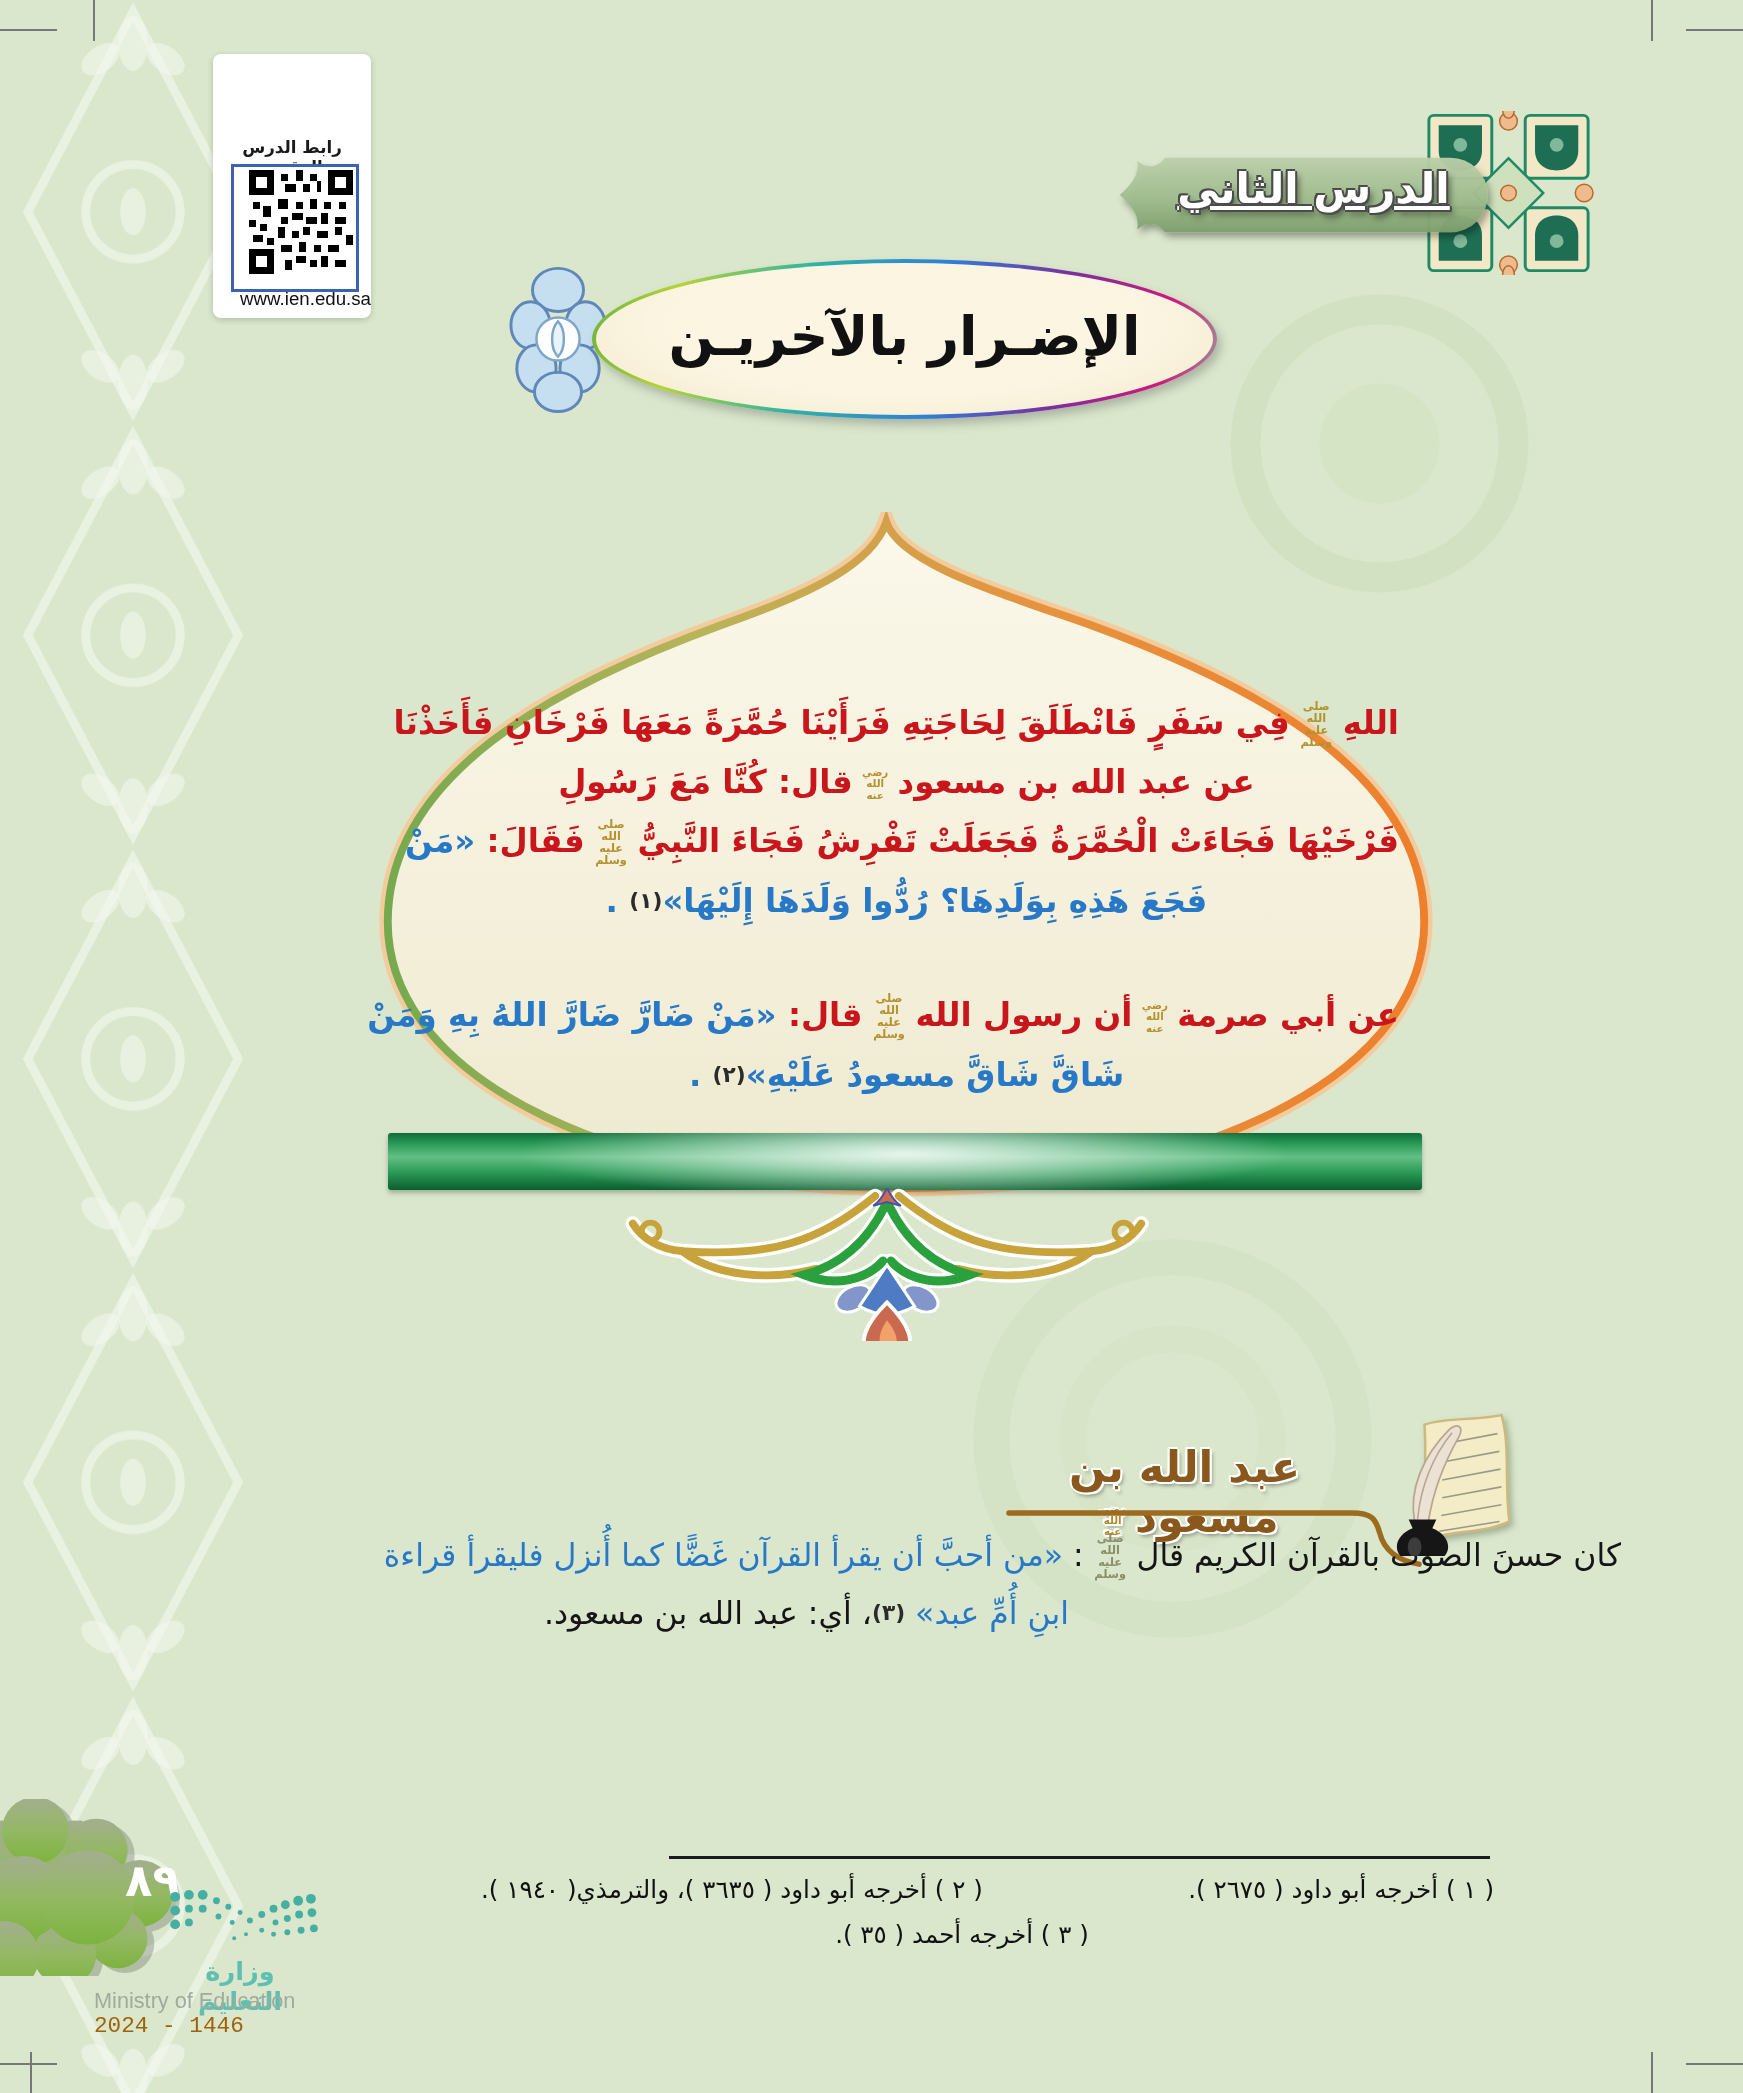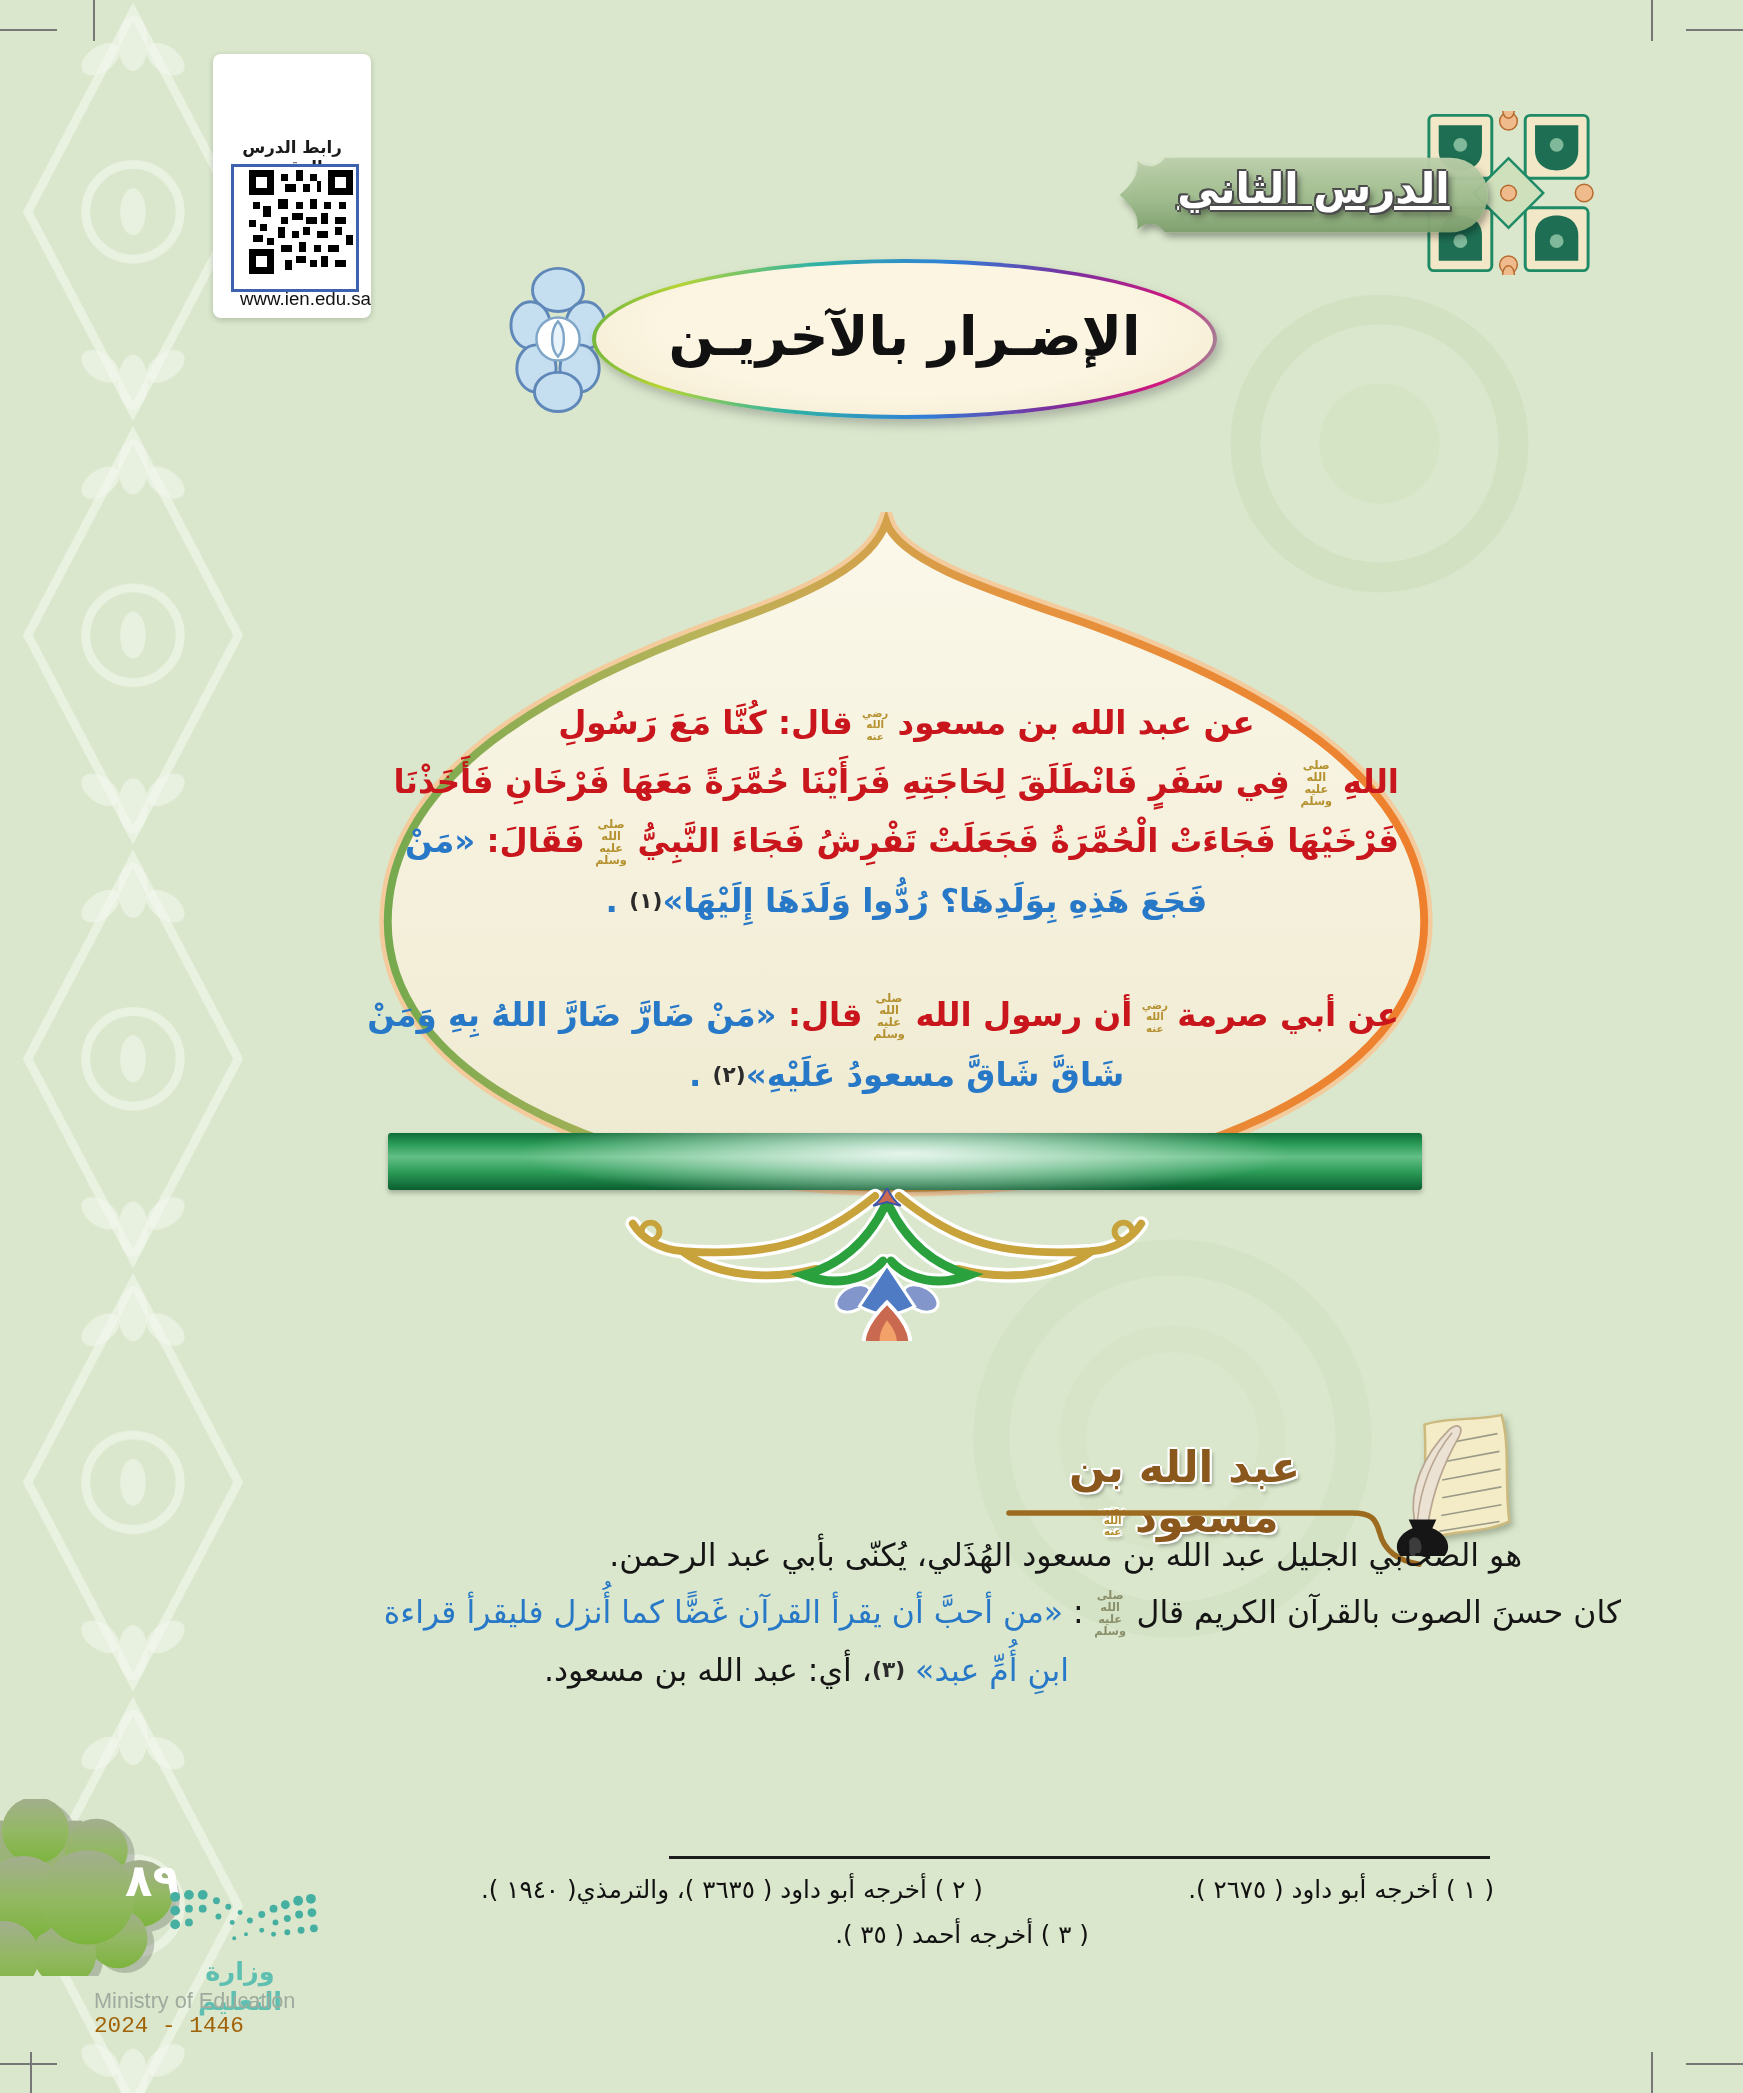--- a/index.html
+++ b/index.html
@@ -241,24 +241,24 @@
         <stop offset=".6" stop-color="#e59440"></stop>
           <stop offset="1" stop-color="#ee7f2c"></stop>
       </linearGradient>
     </defs>
     <path d="M522,10 C508,52 448,82 356,114 C186,176 16,266 16,416 C16,584 270,686 540,686 C810,686 1068,584 1068,416 C1068,266 898,176 728,114 C636,82 536,52 522,10 Z" fill="none" stroke="#f7c694" stroke-width="17" opacity=".85"></path>
     <path d="M522,10 C508,52 448,82 356,114 C186,176 16,266 16,416 C16,584 270,686 540,686 C810,686 1068,584 1068,416 C1068,266 898,176 728,114 C636,82 536,52 522,10 Z" fill="url(#dfill)" stroke="url(#dstroke)" stroke-width="8"></path>
   </svg>
 
   <div class="hadith" style="top:694px;">
     <div class="ln">
+      <span class="red">اللهِ</span><span class="hon">صلى الله عليه وسلم</span><span class="red">فِي سَفَرٍ فَانْطَلَقَ لِحَاجَتِهِ فَرَأَيْنَا حُمَّرَةً مَعَهَا فَرْخَانِ فَأَخَذْنَا</span>
+    </div>
+    <div class="ln">
       <span class="red">عن عبد الله بن مسعود</span><span class="hon sm">رضي الله عنه</span><span class="red">قال: كُنَّا مَعَ رَسُولِ</span>
-    </div>
-    <div class="ln">
-      <span class="red">اللهِ</span><span class="hon">صلى الله عليه وسلم</span><span class="red">فِي سَفَرٍ فَانْطَلَقَ لِحَاجَتِهِ فَرَأَيْنَا حُمَّرَةً مَعَهَا فَرْخَانِ فَأَخَذْنَا</span>
     </div>
     <div class="ln">
       <span class="red">فَرْخَيْهَا فَجَاءَتْ الْحُمَّرَةُ فَجَعَلَتْ تَفْرِشُ فَجَاءَ النَّبِيُّ</span><span class="hon">صلى الله عليه وسلم</span><span class="red">فَقَالَ:</span>
       <span class="blue">«مَنْ</span>
     </div>
     <div class="ln">
       <span class="blue">فَجَعَ هَذِهِ بِوَلَدِهَا؟ رُدُّوا وَلَدَهَا إِلَيْهَا»</span><span class="fn-mark">(١)</span>
       <span class="blue">.</span>
     </div>
   </div>
@@ -330,23 +330,20 @@
       <line x1="57" y1="114" x2="118" y2="103"></line>
       <line x1="55" y1="130" x2="116" y2="120"></line>
     </g>
     <path d="M30,120 C24,88 38,54 66,26 C74,20 80,24 75,34 C58,64 48,94 44,120 Z" fill="#ece2d4" stroke="#b9a692" stroke-width="1.8"></path>
     <path d="M33,118 C36,86 48,54 68,30" fill="none" stroke="#b9a692" stroke-width="1.6"></path>
     <path d="M24,118 h28 l-4,9 c10,4 16,11 16,19 c0,11 -13,17 -26,17 c-13,0 -26,-6 -26,-17 c0,-8 6,-15 16,-19 Z" fill="#161616"></path>
     <ellipse cx="30" cy="146" rx="7" ry="10" fill="#3c3c3c"></ellipse>
   </svg>
 
   <div class="bio">
-    <p style="padding-right:99px;">
-      <span>هو الصحابي الجليل عبد الله بن مسعود الهُذَلي، يُكنّى بأبي عبد الرحمن.</span>
-    </p>
     <p>
       <span>كان حسنَ الصوت بالقرآن الكريم قال</span><span class="hon" style="color:#8a8f6a;">صلى الله عليه وسلم</span><span>:</span>
       <span class="blue">«من أحبَّ أن يقرأ القرآن غَضًّا كما أُنزل فليقرأ قراءة</span>
     </p>
     <p style="padding-right:552px;">
       <span class="blue">ابنِ أُمِّ عبد»</span>
       <span class="fn-mark">(٣)</span><span>، أي: عبد الله بن مسعود.</span>
     </p>
   </div>
 

